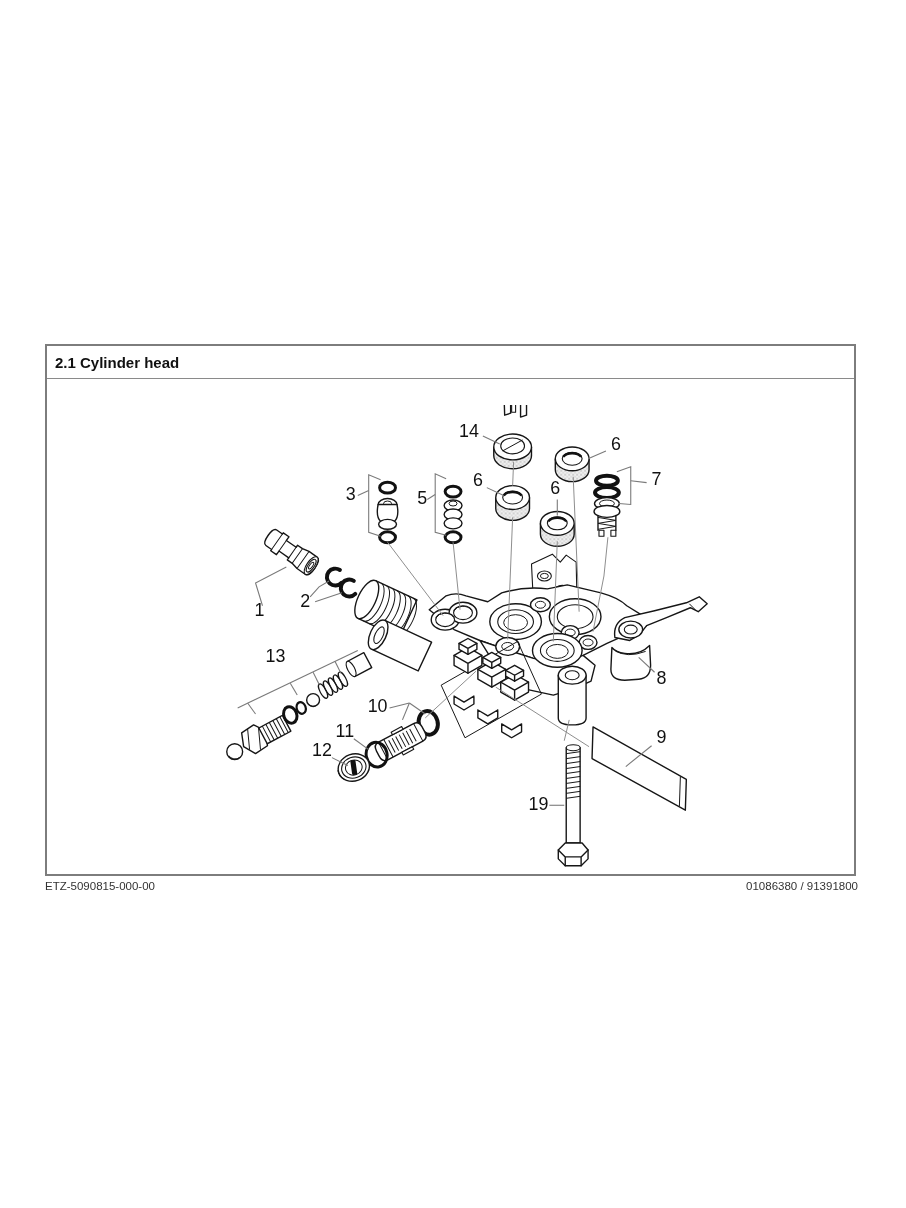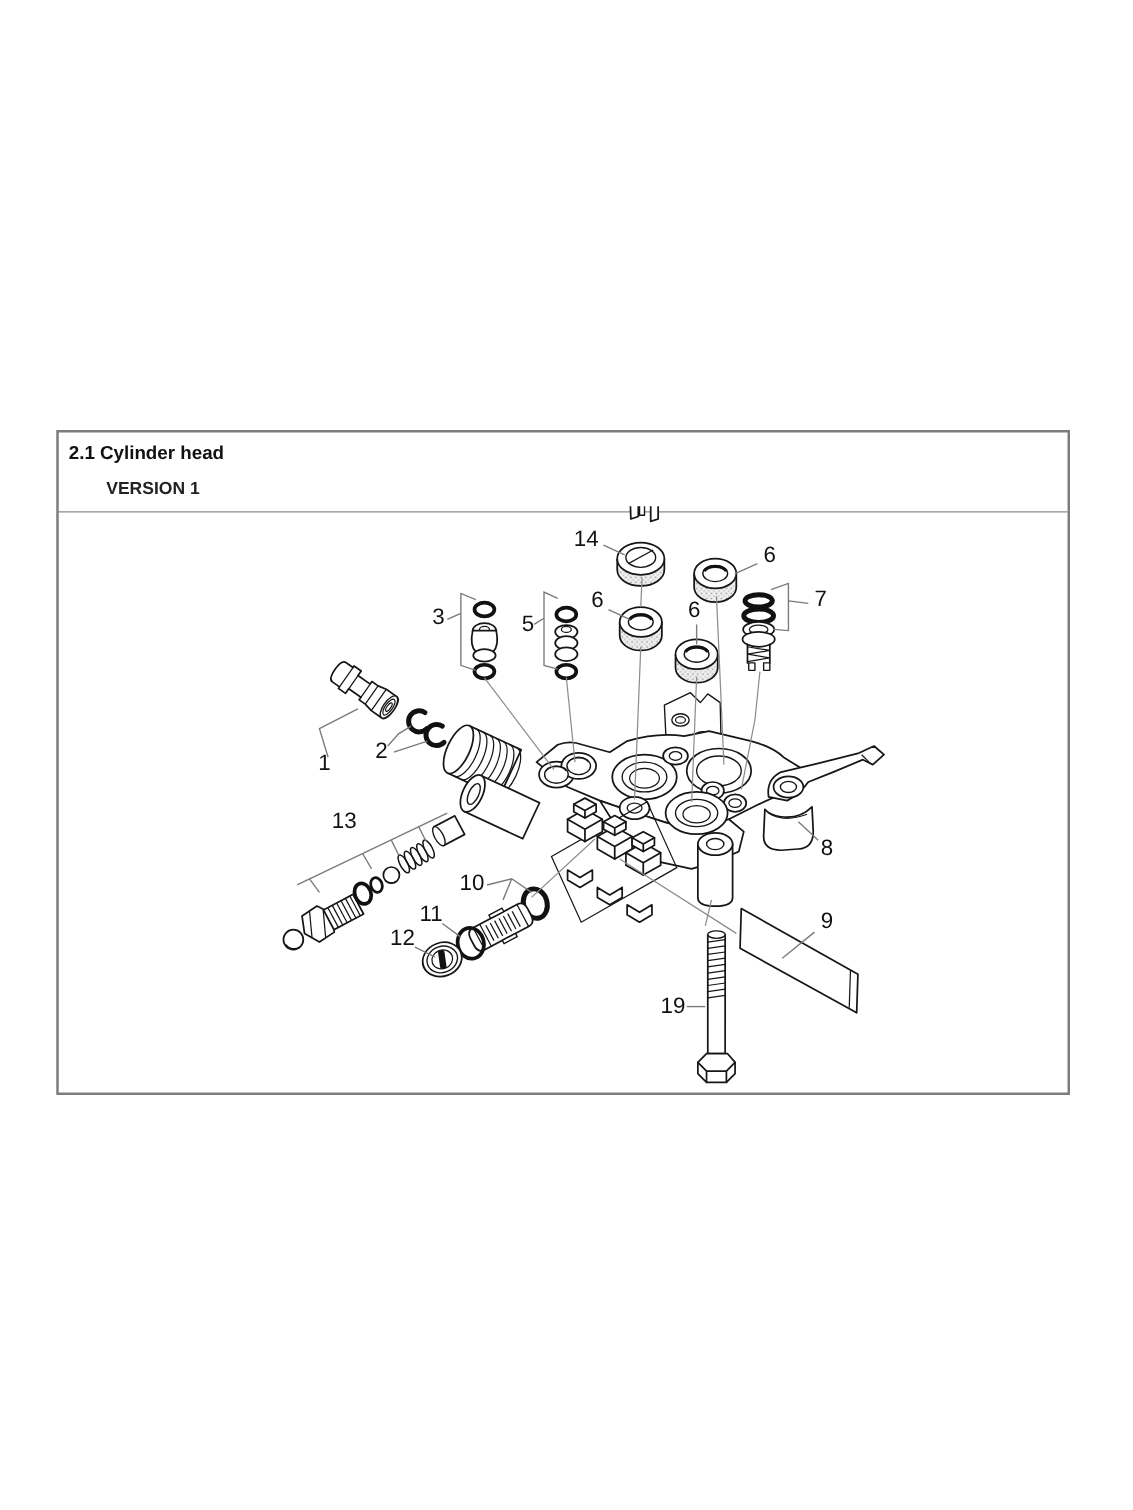--- a/index.html
+++ b/index.html
@@ -25,21 +25,20 @@
   .oring2{fill:none;stroke:#111;stroke-width:3;}
   .wall{fill:url(#stip);stroke:#161616;stroke-width:1.4;}
 </style>
 </head>
 <body>
 
 <div class="page">
   <div class="content-box">
     <div class="box-header">
       <div class="box-title">2.1 Cylinder head</div>
-      <div class="box-version">VERSION 1</div>
     </div>
     <div class="diagram-wrap">
       <svg id="diagram-svg" width="807" height="469" viewBox="0 0 813 472">
         <defs>
           <pattern id="stip" width="4" height="4" patternUnits="userSpaceOnUse">
             <rect width="4" height="4" fill="#efefef"></rect>
             <circle cx="1" cy="1" r="0.7" fill="#9a9a9a"></circle>
             <circle cx="3" cy="3" r="0.7" fill="#c0c0c0"></circle>
           </pattern>
         </defs>
@@ -313,13 +312,17 @@
             <text x="288" y="334" class="callout">11</text>
             <text x="265" y="353" class="callout">12</text>
             <text x="607" y="281" class="callout">8</text>
             <text x="607" y="340" class="callout">9</text>
             <text x="483" y="408" class="callout">19</text>
           </g>
       </svg>
     </div>
   </div>
 
+  <div class="footer">
+    <span class="footer-code">ETZ-5090815-000-00</span>
+    <span class="footer-code">01086380 / 91391800</span>
+  </div>
 </div>
 
 </body></html>

